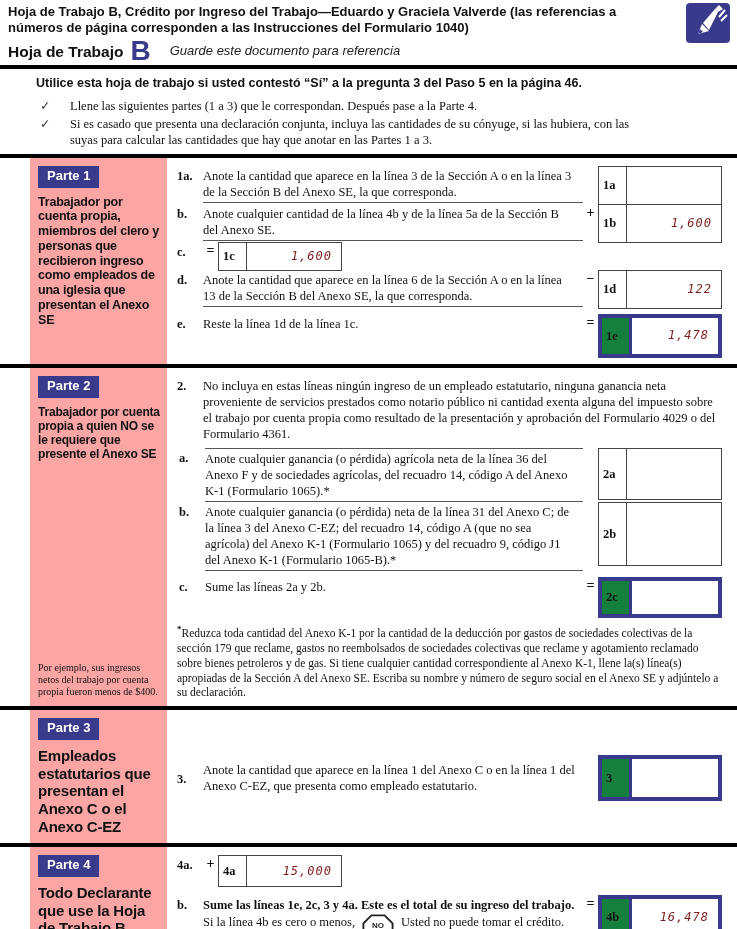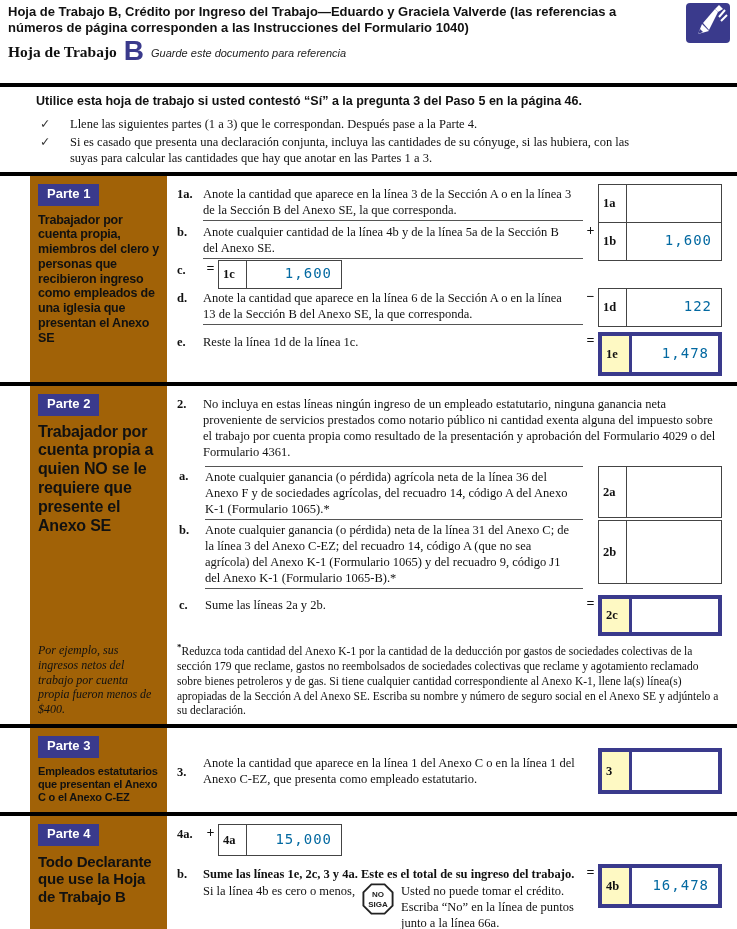--- a/index.html
+++ b/index.html
@@ -1,63 +1,63 @@
 <!DOCTYPE html>
 <html><head>
 <meta charset="utf-8">
 <style>
   html,body{margin:0;padding:0;background:#fff;}
   .page{width:737px;height:929px;background:#fff;position:relative;overflow:hidden;
         font-family:"Liberation Serif",serif;color:#111;font-size:12.5px;line-height:1.28;}
   .rule{height:4px;background:#000;}
 
   
-  .hdr{padding:4px 10px 20px 8px;position:relative;border-radius:28px;}
+  .hdr{padding:4px 10px 2px 8px;position:relative;border-radius:28px;}
   .hdr-title{font-family:"Liberation Sans",sans-serif;font-weight:bold;font-size:13px;line-height:1.25;width:650px;}
   .pencil-box{position:absolute;top:3px;right:7px;}
   .hdr-sub{display:flex;align-items:flex-end;margin-top:3px;padding-bottom:1px;}
-  .hdr-sub .p1{font-family:Liberation Serif, serif;font-weight:bold;font-size:15.5px;}
+  .hdr-sub .p1{font-family:Liberation Sans, sans-serif;font-weight:bold;font-size:15.5px;}
   .hdr-sub .bigB{font-family:"Liberation Sans",sans-serif;font-weight:bold;font-size:28px;line-height:.8;margin:0 1px 0 7px;color:#3a3a8c;}
   .hdr-sub .p2{font-family:"Liberation Sans",sans-serif;font-weight:bold;font-size:15.5px;}
-  .hdr-sub .p3{font-family:"Liberation Sans",sans-serif;font-style:italic;font-size:11px;margin-left:6px;padding-bottom:2px;color:#222;}
+  .hdr-sub .p3{font-family:"Liberation Sans",sans-serif;font-style:italic;font-size:13px;margin-left:18px;padding-bottom:2px;color:#222;}
 
   
   .intro{padding:6px 10px 4px 36px;}
   .use-line{font-family:"Liberation Sans",sans-serif;font-weight:bold;font-size:12.5px;margin-bottom:7px;}
   .chk-row{display:flex;margin:2px 0 2px 4px;}
   .chk-glyph{width:30px;flex-shrink:0;color:#333;}
   .chk-text{flex:1;max-width:560px;}
 
   
   .section{display:flex;align-items:stretch;}
-  .sidebar{width:122px;margin-left:30px;background:#a16207;padding:8px 7px 8px 8px;flex-shrink:0;
+  .sidebar{width:122px;margin-left:30px;background:#fca5a5;padding:8px 7px 8px 8px;flex-shrink:0;
            display:flex;flex-direction:column;}
   .badge{display:inline-block;background:#3a3a8c;color:#fff;font-family:"Liberation Sans",sans-serif;
          font-weight:bold;font-size:13px;padding:2px 9px 3px 9px;margin-bottom:7px;align-self:flex-start;}
   .side-head{font-family:"Liberation Sans",sans-serif;font-weight:bold;font-size:12.5px;line-height:1.18;letter-spacing:-.2px;}
-  .side-note{font-size:12px;line-height:1.22;margin-top:auto;font-style:italic;}
+  .side-note{font-size:10px;line-height:1.22;margin-top:auto;}
   .main{flex:1;padding:8px 15px 6px 10px;display:flex;flex-direction:column;}
 
   .line-row{display:flex;align-items:flex-start;}
   .num{width:26px;flex-shrink:0;font-weight:bold;padding-top:2px;}
   .ltext{flex:1;padding:2px 8px 2px 0;}
   .ltext.sep{border-bottom:1px solid #555;}
   .opcol{width:15px;flex-shrink:0;display:flex;align-items:center;justify-content:center;
          font-weight:bold;font-size:14px;}
   .boxcol{width:124px;flex-shrink:0;display:flex;flex-direction:column;justify-content:center;}
 
   .abox{display:flex;border:1.5px solid #444;background:#fff;min-height:24px;align-items:stretch;}
   .abox .lbl{width:23px;flex-shrink:0;border-right:1.5px solid #444;font-weight:bold;
              display:flex;align-items:center;padding-left:4px;}
   .abox .val{flex:1;display:flex;align-items:center;justify-content:flex-end;padding-right:9px;
-             font-family:"DejaVu Sans Mono",monospace;font-size:14px;
-             color:#0369a1;letter-spacing:1px;}
+             font-family:"DejaVu Sans Mono",monospace;font-style:italic;font-size:12px;
+             color:#7f1d1d;letter-spacing:1px;}
   .abox.joined{margin-bottom:-1.5px;}
   .abox.hl{border:4px solid #3a3a8c;}
-  .abox.hl .lbl{background:#fef9c3;border-right:3px solid #3a3a8c;}
+  .abox.hl .lbl{background:#15803d;border-right:3px solid #3a3a8c;}
 
   .footnote{font-size:11.5px;line-height:1.3;margin-top:6px;}
   .supstar{vertical-align:super;font-size:9px;font-weight:bold;}
 
   .p4-bold{font-weight:bold;}
   .cond-row{display:flex;align-items:flex-start;margin-top:1px;}
   .stop-oct{flex-shrink:0;margin:0 7px;}
 </style>
 </head>
 <body>
@@ -157,21 +157,21 @@
         </div>
           </div>
       </div>
     </div>
   </div>
   <div class="rule"></div>
 
   <div class="section">
     <div class="sidebar">
       <span class="badge">Parte 2</span>
-      <div class="side-head" style="font-size:16px">Trabajador por cuenta propia a quien NO se le requiere que presente el Anexo SE</div>
+      <div class="side-head" style="font-size:12px">Trabajador por cuenta propia a quien NO se le requiere que presente el Anexo SE</div>
       <div class="side-note">Por ejemplo, sus ingresos netos del trabajo por cuenta propia fueron menos de $400.</div>
     </div>
     <div class="main">
       <div class="line-row">
         <span class="num">2.</span>
         <div class="ltext" style="padding-right:0">No incluya en estas líneas ningún ingreso de un empleado estatutario, ninguna ganancia neta proveniente de servicios prestados como notario público ni cantidad exenta alguna del impuesto sobre el trabajo por cuenta propia como resultado de la presentación y aprobación del Formulario 4029 o del Formulario 4361.</div>
       </div>
       <div class="line-row" style="margin-top:4px">
         <span class="num" style="padding-left:2px">a.</span>
         <div class="ltext sep" style="border-top:1px solid #555">Anote cualquier ganancia (o pérdida) agrícola neta de la línea 36 del Anexo F y de sociedades agrícolas, del recuadro 14, código A del Anexo K-1 (Formulario 1065).*</div>
@@ -208,21 +208,21 @@
       <div class="footnote">
         <span class="supstar">*</span><span>Reduzca toda cantidad del Anexo K-1 por la cantidad de la deducción por gastos de sociedades colectivas de la sección 179 que reclame, gastos no reembolsados de sociedades colectivas que reclame y agotamiento reclamado sobre bienes petroleros y de gas. Si tiene cualquier cantidad correspondiente al Anexo K-1, llene la(s) línea(s) apropiadas de la Sección A del Anexo SE. Escriba su nombre y número de seguro social en el Anexo SE y adjúntelo a su declaración.</span>
       </div>
     </div>
   </div>
   <div class="rule"></div>
 
   <div class="section">
     <div class="sidebar">
       <span class="badge">Parte 3</span>
-      <div class="side-head" style="font-size:11px">Empleados estatutarios que presentan el Anexo C o el Anexo C-EZ</div>
+      <div class="side-head" style="font-size:15px">Empleados estatutarios que presentan el Anexo C o el Anexo C-EZ</div>
     </div>
     <div class="main" style="justify-content:center">
       <div class="line-row" style="min-height:40px;align-items:center">
         <span class="num">3.</span>
         <div class="ltext">Anote la cantidad que aparece en la línea 1 del Anexo C o en la línea 1 del Anexo C-EZ, que presenta como empleado estatutario.</div>
         <div class="opcol"></div>
         <div class="boxcol">
             <div class="abox hl" style="min-height:38px">
           <span class="lbl">3</span>
           <span class="val"></span>

